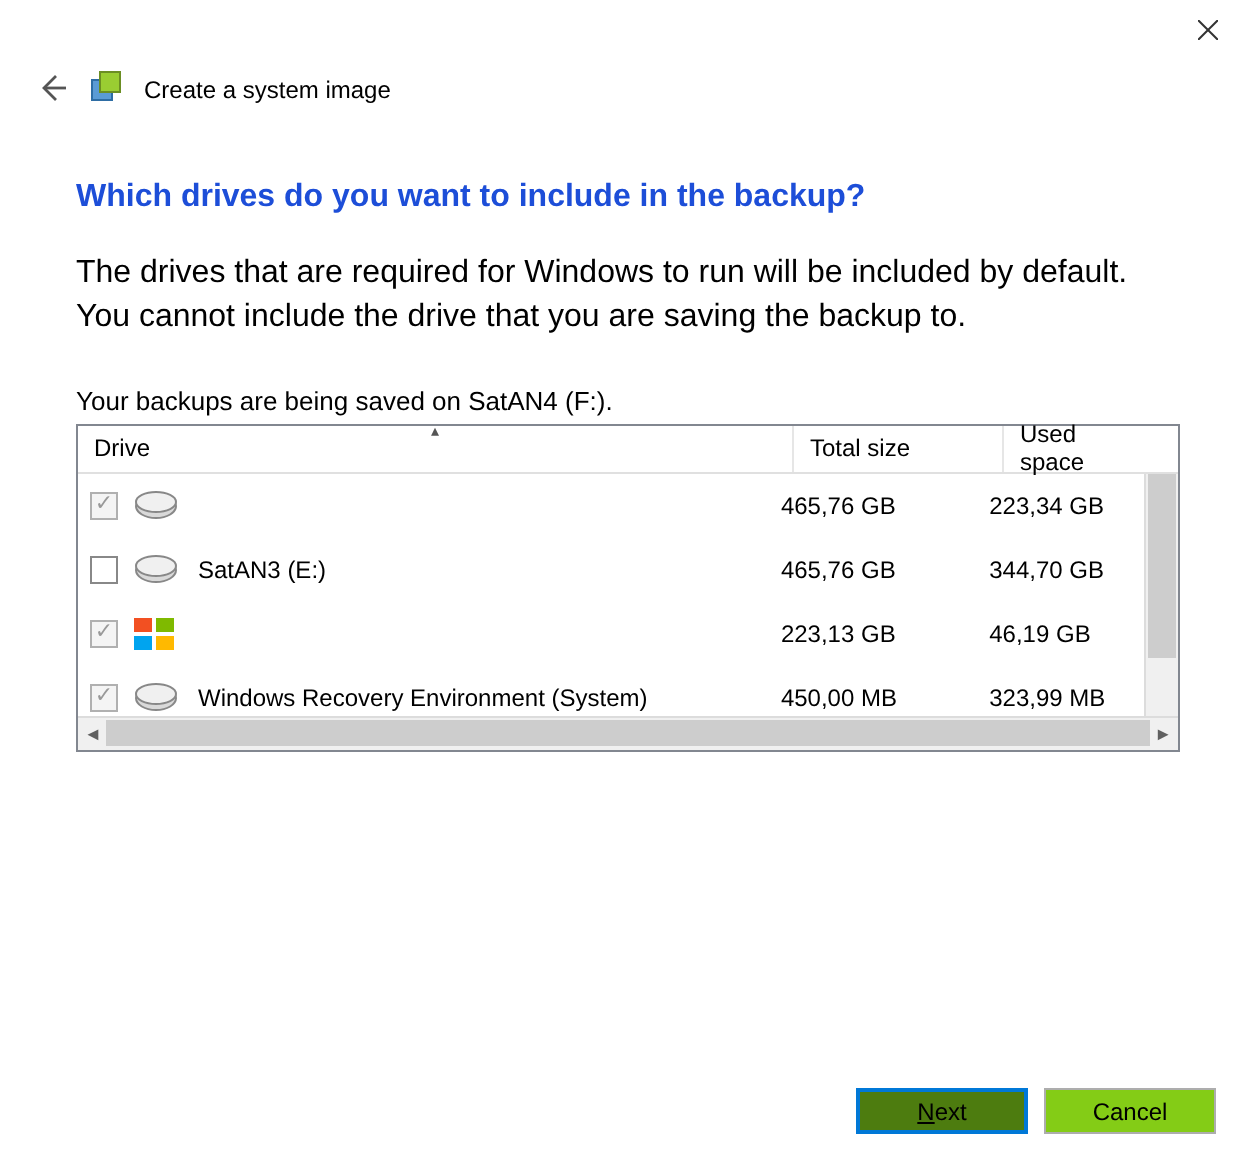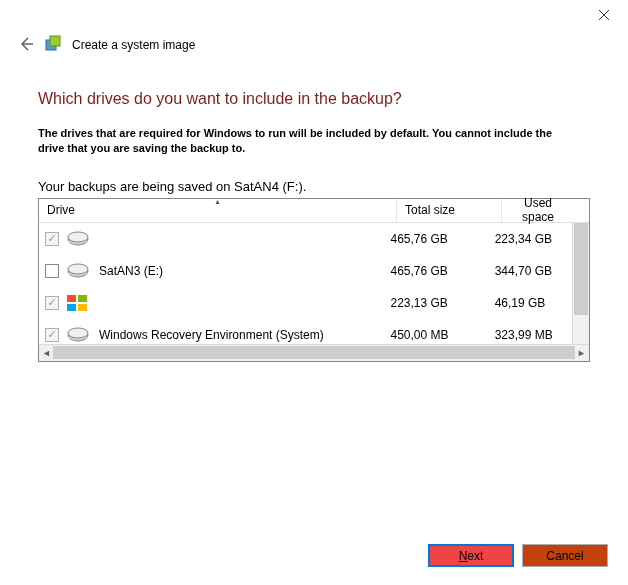--- a/index.html
+++ b/index.html
@@ -44,31 +44,30 @@
     width: 18px; height: 18px;
     flex-shrink: 0;
   }
   .header-title {
     font-size: 12px;
   }
   .content {
     padding: 20px 38px 0 38px;
   }
   .heading {
-    color: #7f1d1d;
+    color: #1d4ed8;
     font-size: 16px;
     margin: 8px 0 18px 0;
-    font-weight: 400;
+    font-weight: 700;
   }
   .desc {
-    font-size: 11px;
+    font-size: 16px;
     line-height: 1.4;
     margin: 0 16px 22px 0;
     color: #000;
-    font-weight: bold;
   }
   .save-note {
     font-size: 13px;
     margin: 0 0 4px 0;
   }
   .grid-wrap {
     border: 1px solid #828790;
     width: 552px;
     height: 164px;
     position: relative;
@@ -84,21 +83,20 @@
     border-bottom: 1px solid #e0e0e0;
   }
   .col {
     display: flex;
     align-items: center;
     padding: 0 8px;
     font-size: 12px;
     position: relative;
     border-right: 1px solid #e6e6e6;
     background: #fff;
-    text-align: center;
   }
   .col-drive { width: 358px; }
   .col-total { width: 105px; }
   .col-used { width: 72px; border-right: none; }
   .sort-indicator {
     position: absolute;
     top: -2px;
     left: 50%;
     transform: translateX(-50%);
     font-size: 8px;
@@ -187,28 +185,28 @@
     right: 20px;
     display: flex;
     gap: 8px;
   }
   .btn {
     width: 86px;
     height: 23px;
     font-family: inherit;
     font-size: 12px;
     border: 1px solid #adadad;
-    background: #c2410c;
+    background: #84cc16;
     display: flex;
     align-items: center;
     justify-content: center;
   }
   .btn.default {
     border: 2px solid #0078d7;
-    background: #ef4444;
+    background: #4d7c0f;
     margin-left: 32px;
   }
   .btn .ul { text-decoration: underline; }
 </style>
 </head>
 <body>
 
 <div class="titlebar">
   <div class="close-btn">
     <svg width="10" height="10" viewBox="0 0 10 10">

